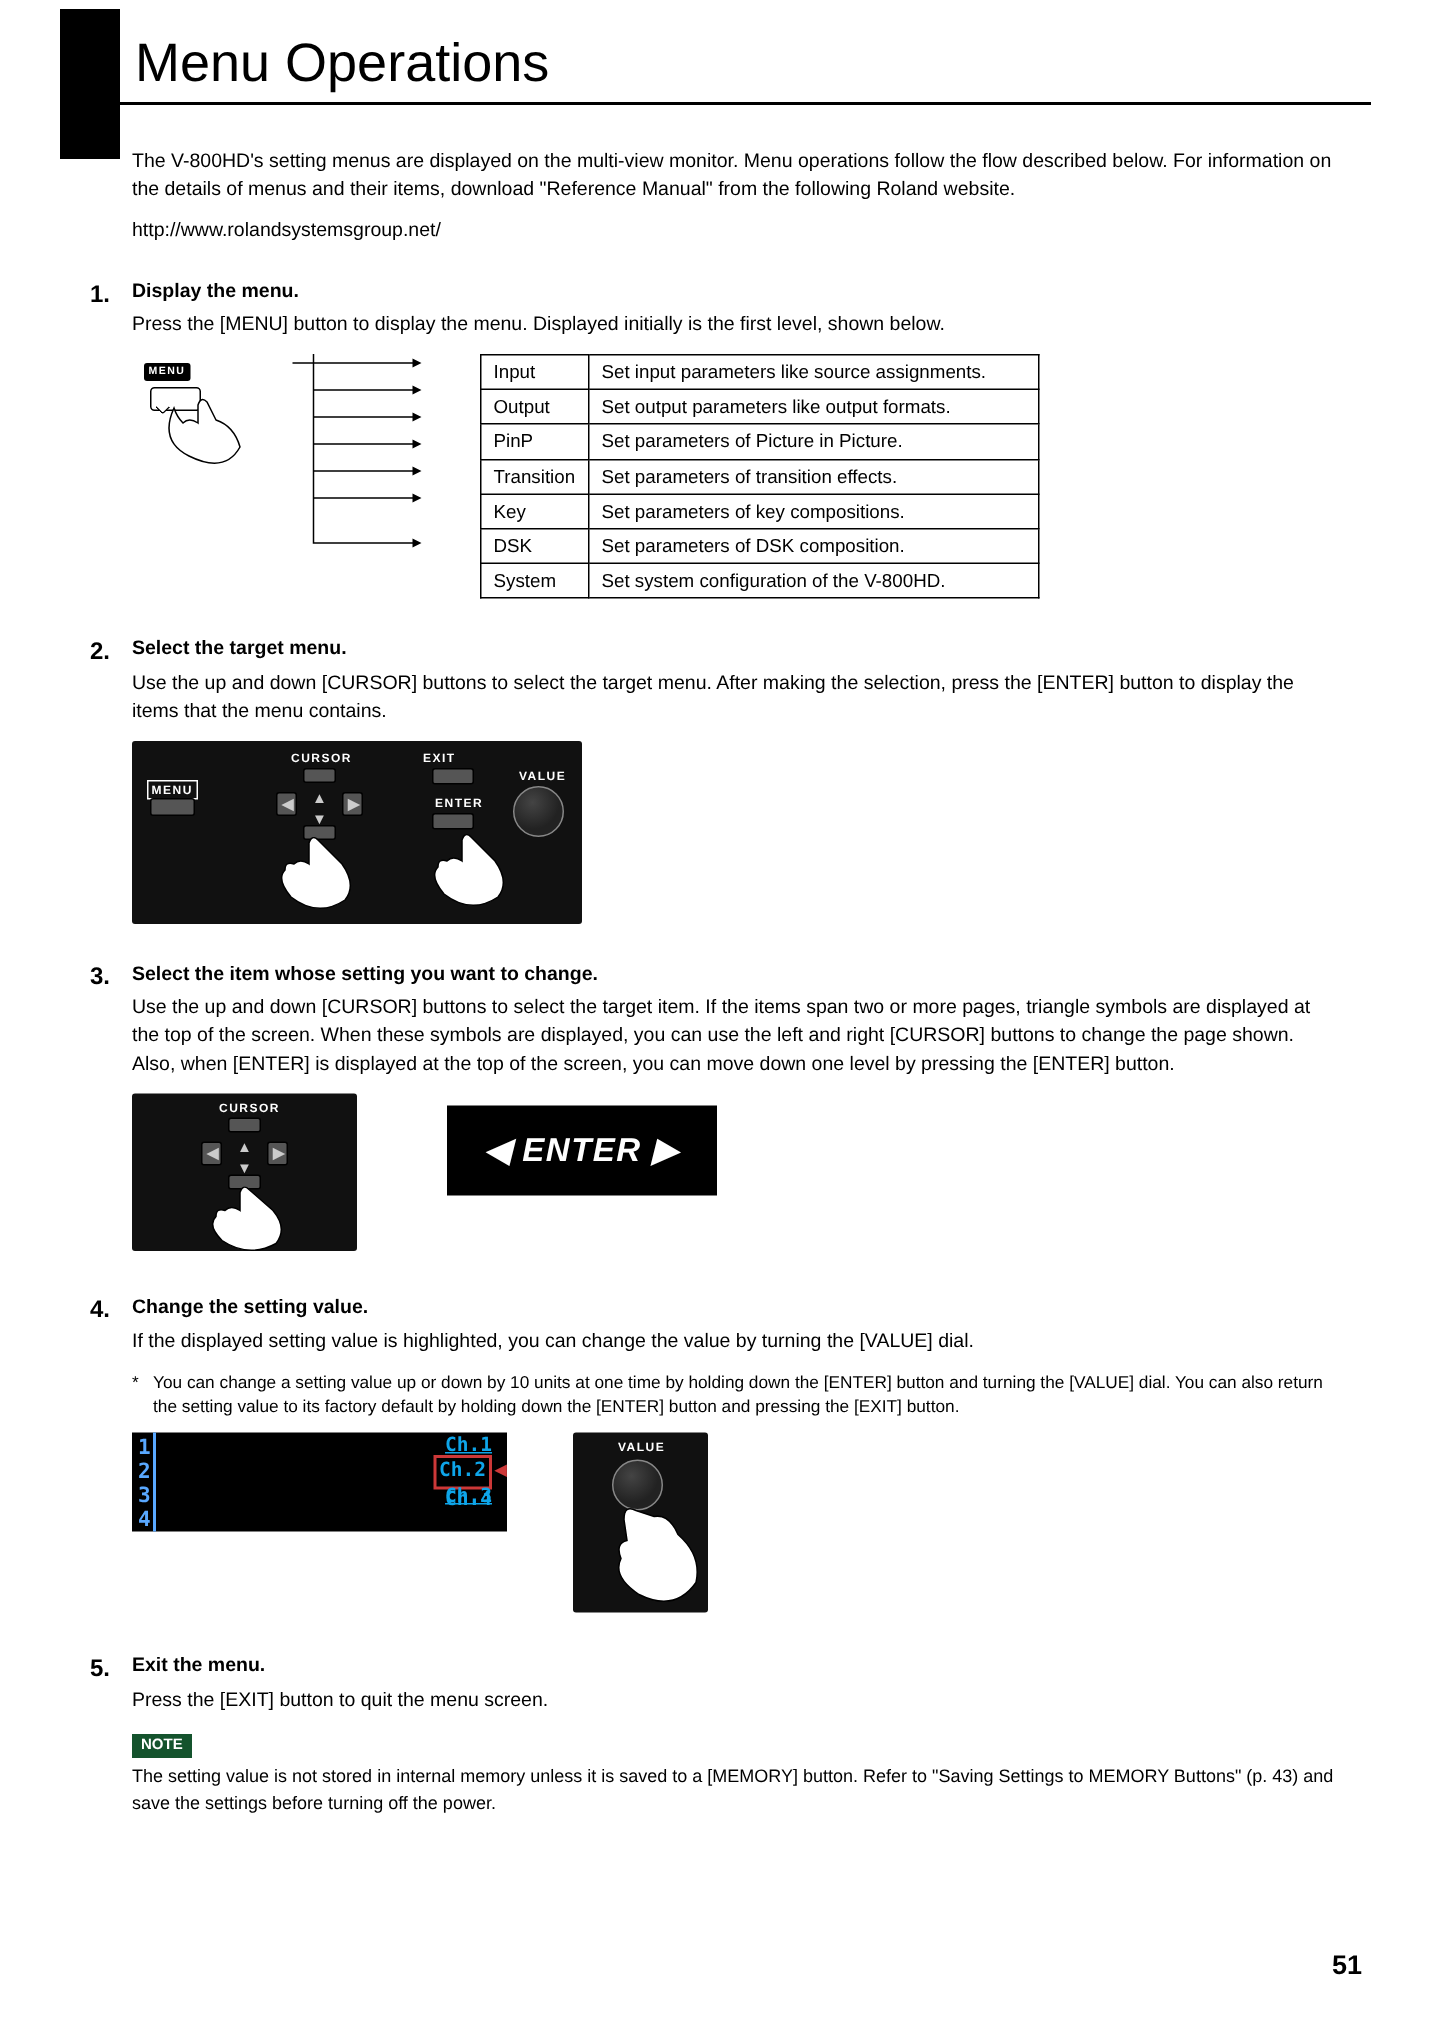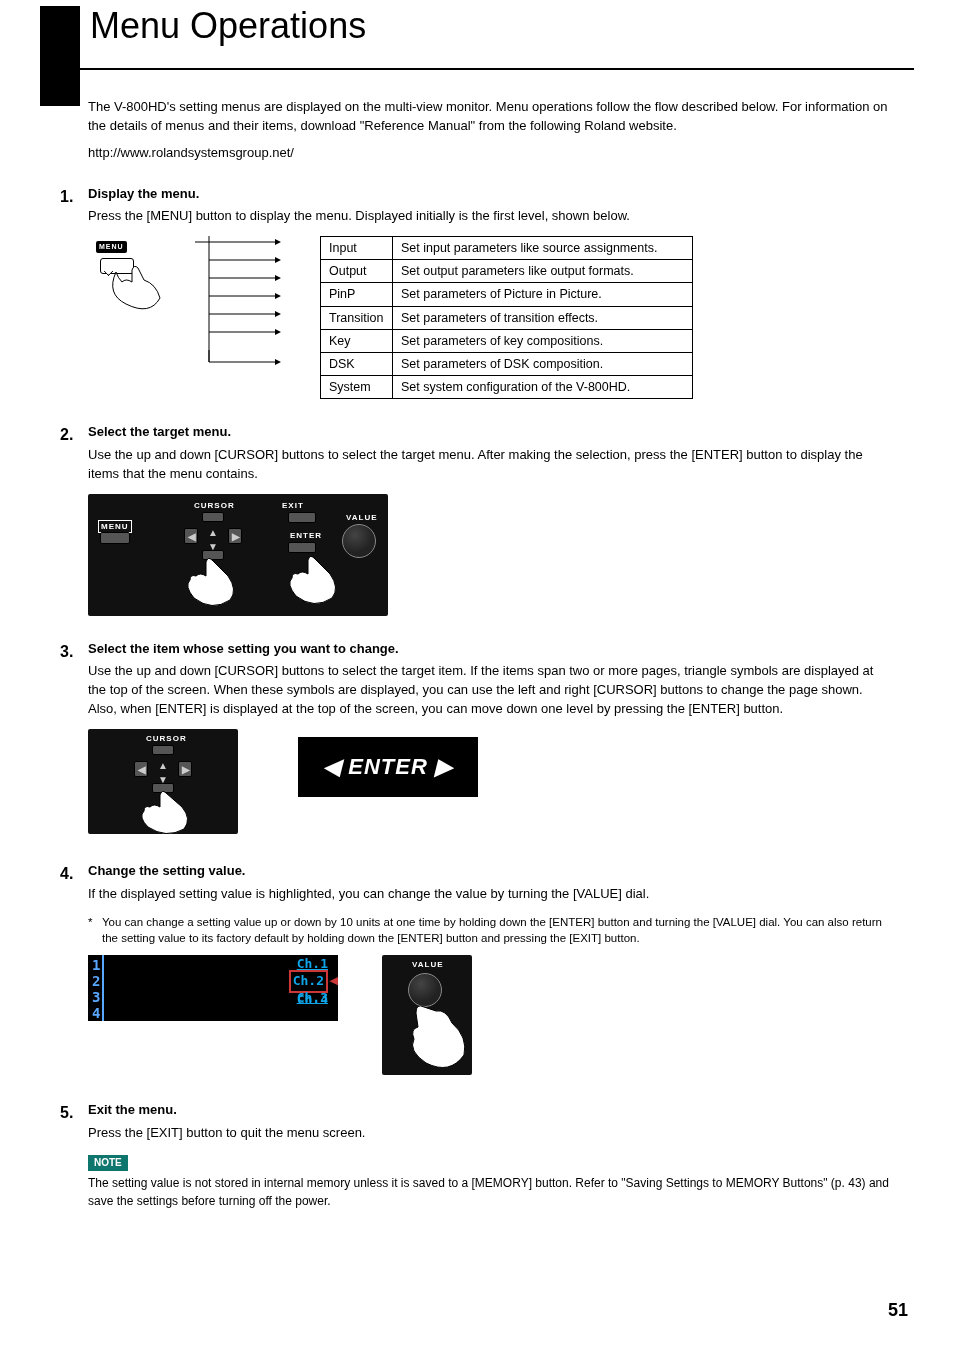--- a/index.html
+++ b/index.html
@@ -29,21 +29,21 @@
     height: 100px;
     background: #000;
     position: absolute;
     top: 6px;
     left: 40px;
   }
   .title-text {
     font-size: 36px;
     font-weight: 400;
     margin-left: 50px;
-    padding-bottom: 16px;
+    padding-bottom: 0;
   }
 
   .content { padding: 28px 60px 0 88px; }
   .intro { margin-bottom: 8px; }
   .url { margin-bottom: 22px; }
 
   .step { display: flex; margin-bottom: 6px; }
   .step-num { font-weight: bold; font-size: 16px; width: 28px; flex-shrink: 0; margin-left: -28px; }
   .step-body { flex: 1; }
   .step-head { font-weight: bold; margin-bottom: 4px; }
@@ -87,21 +87,21 @@
 
   
   .step4-row{display:flex; gap:44px; align-items:flex-start; margin:8px 0 20px 0;}
   .osd-list{width:250px; height:66px; background:#000; position:relative;}
   .osd-num{color:#59a8ff; font-weight:bold; font-size:14px; position:absolute; left:4px; font-family:monospace;}
   .osd-ch{position:absolute; right:10px; color:#0ea5e9; font-weight:bold; font-family:monospace; font-size:13px;}
   .osd-ch.sel{ background:#000; border:2px solid #cc3838; padding:0 2px;}
   .osd-tri{position:absolute; right:0px; color:#cc3838; font-size:11px;}
   .value-panel{width:90px; height:120px; background:#111; border-radius:2px; position:relative; color:#fff; font-size:8px; font-weight:bold; letter-spacing:1px;}
 
-  .note-box { background:#0f766e; color:#fff; font-size:10px; font-weight:bold; padding:1px 6px; display:inline-block; margin:2px 0 4px 0;}
+  .note-box { background:#14532d; color:#fff; font-size:10px; font-weight:bold; padding:1px 6px; display:inline-block; margin:2px 0 4px 0;}
   .note-text { font-size:12px; }
 
   .page-num { position:absolute; bottom:28px; right:46px; font-size:18px; font-weight:bold; }
 
   .asterisk-note { display:flex; font-size:11.5px; margin:6px 0 8px 0; }
   .asterisk-note .ast{ width:14px; flex-shrink:0;}
 </style>
 </head>
 <body>
 

